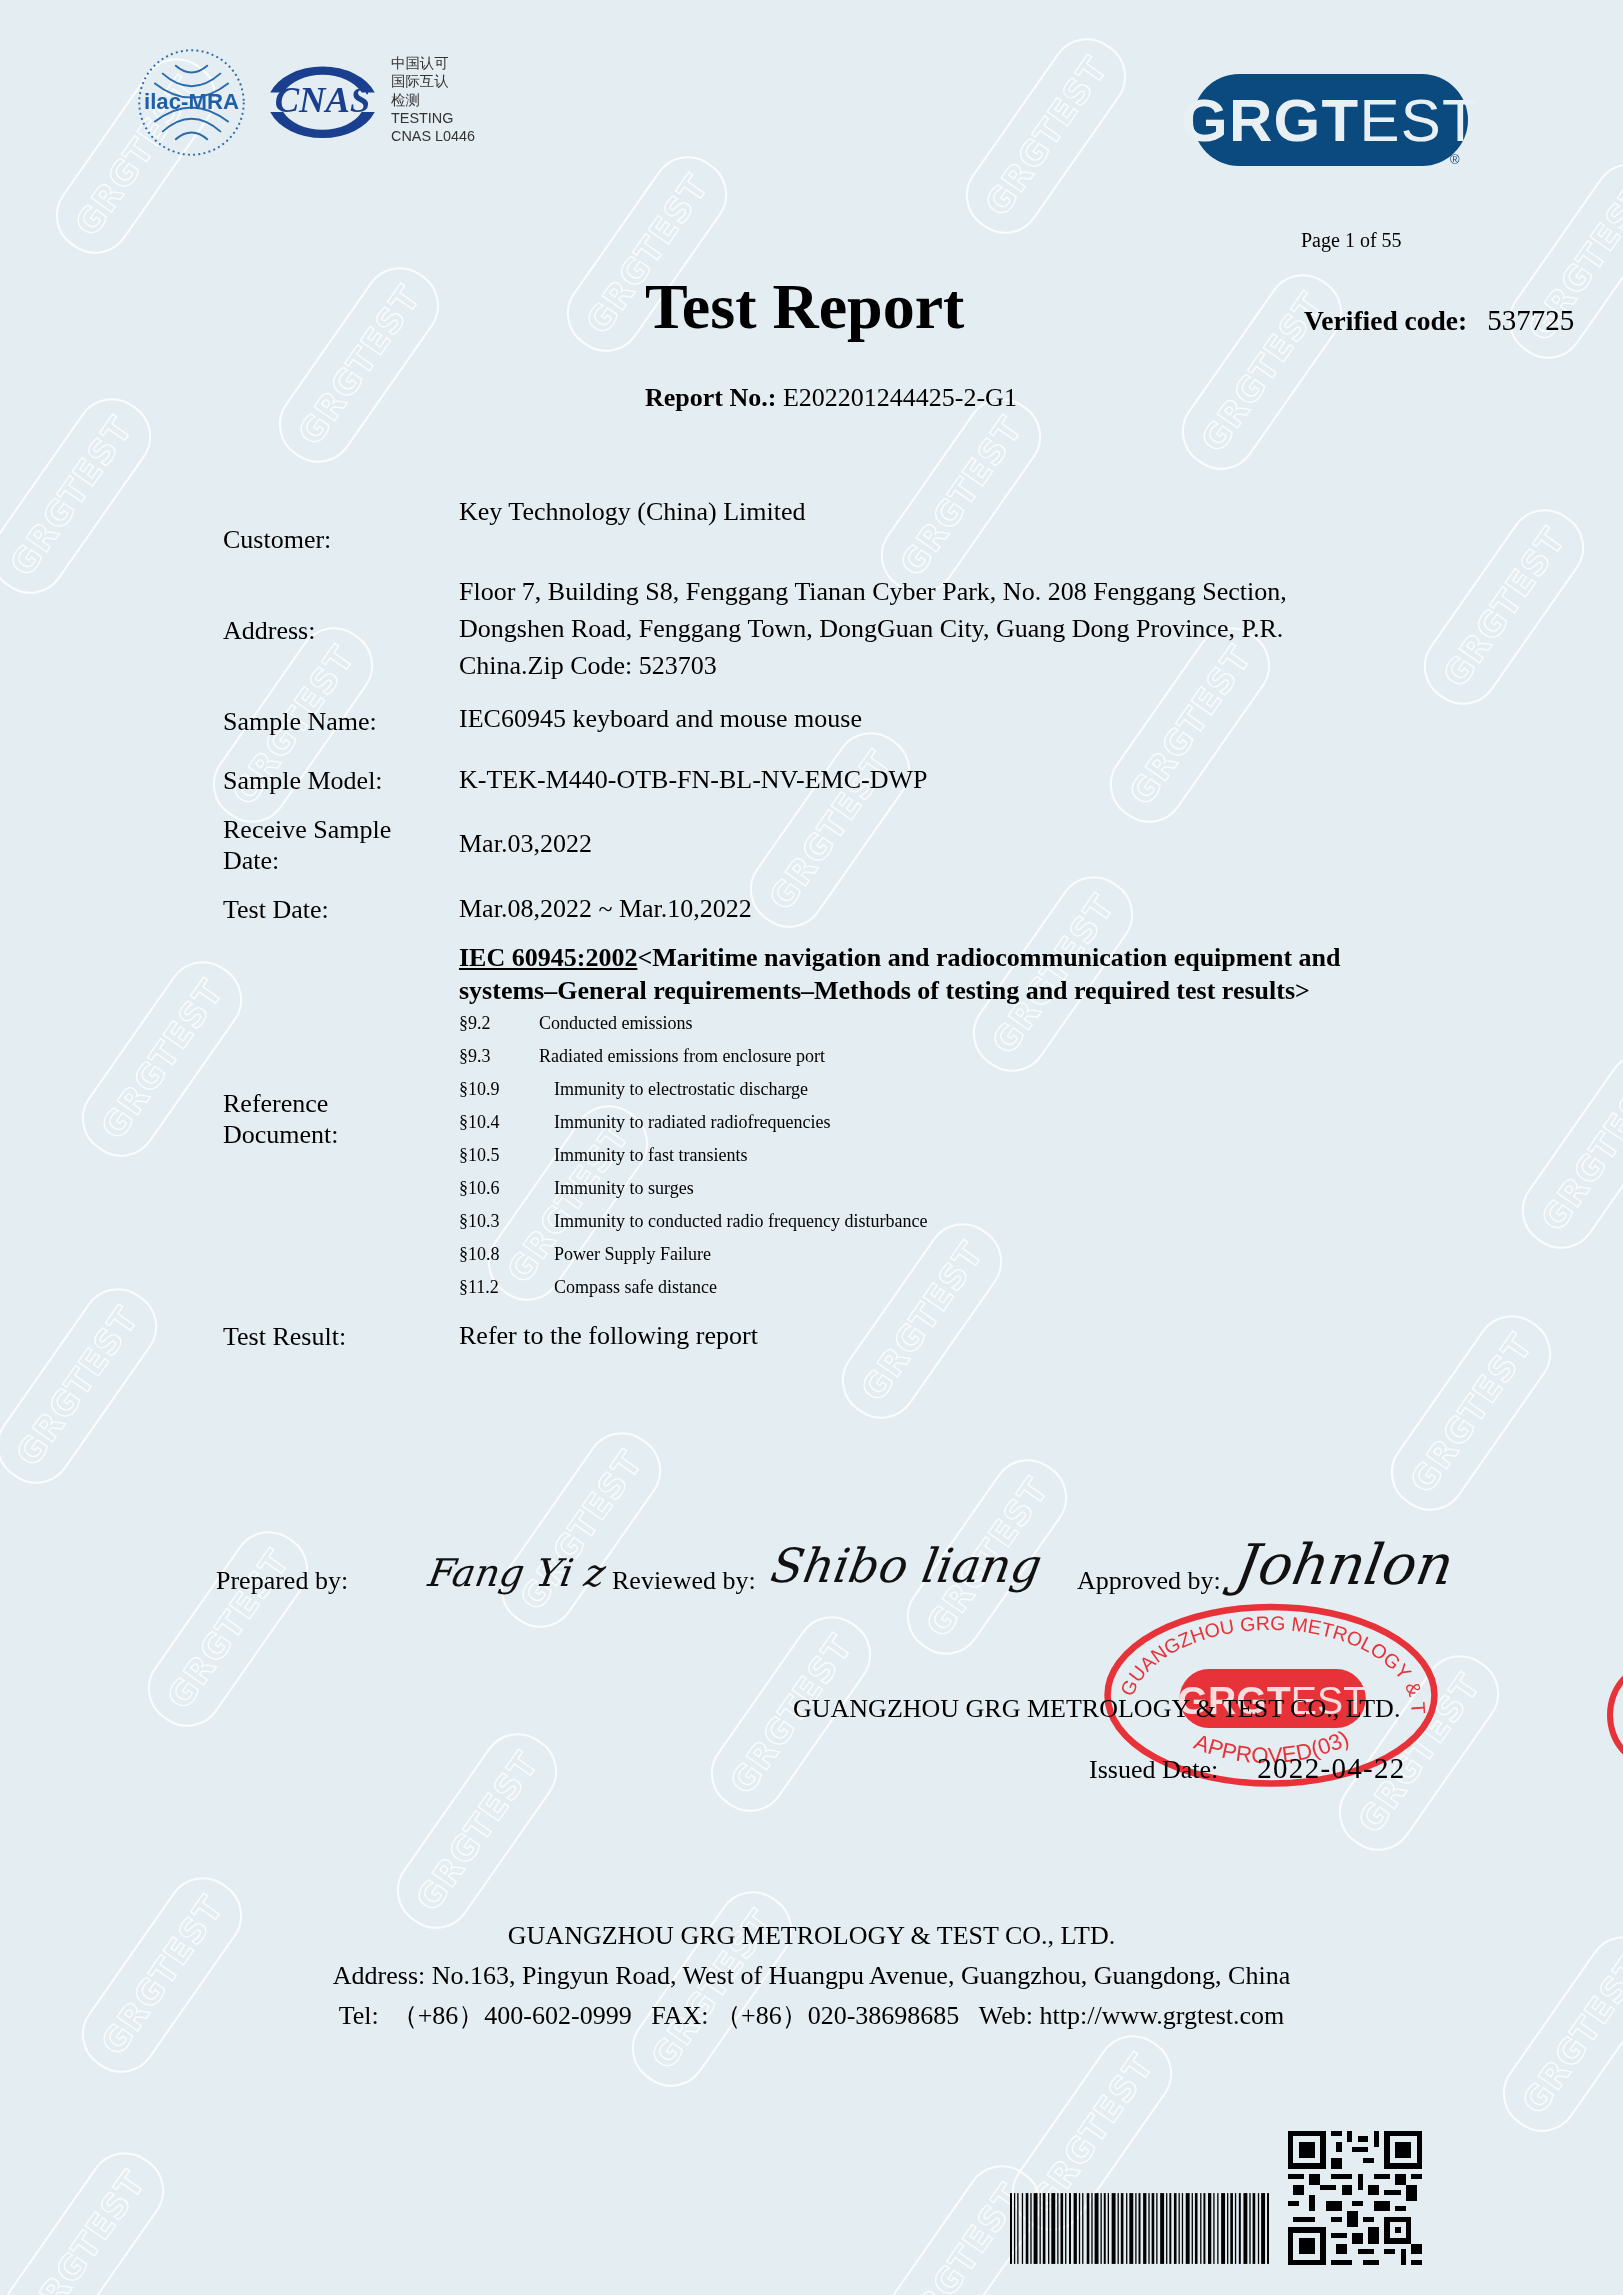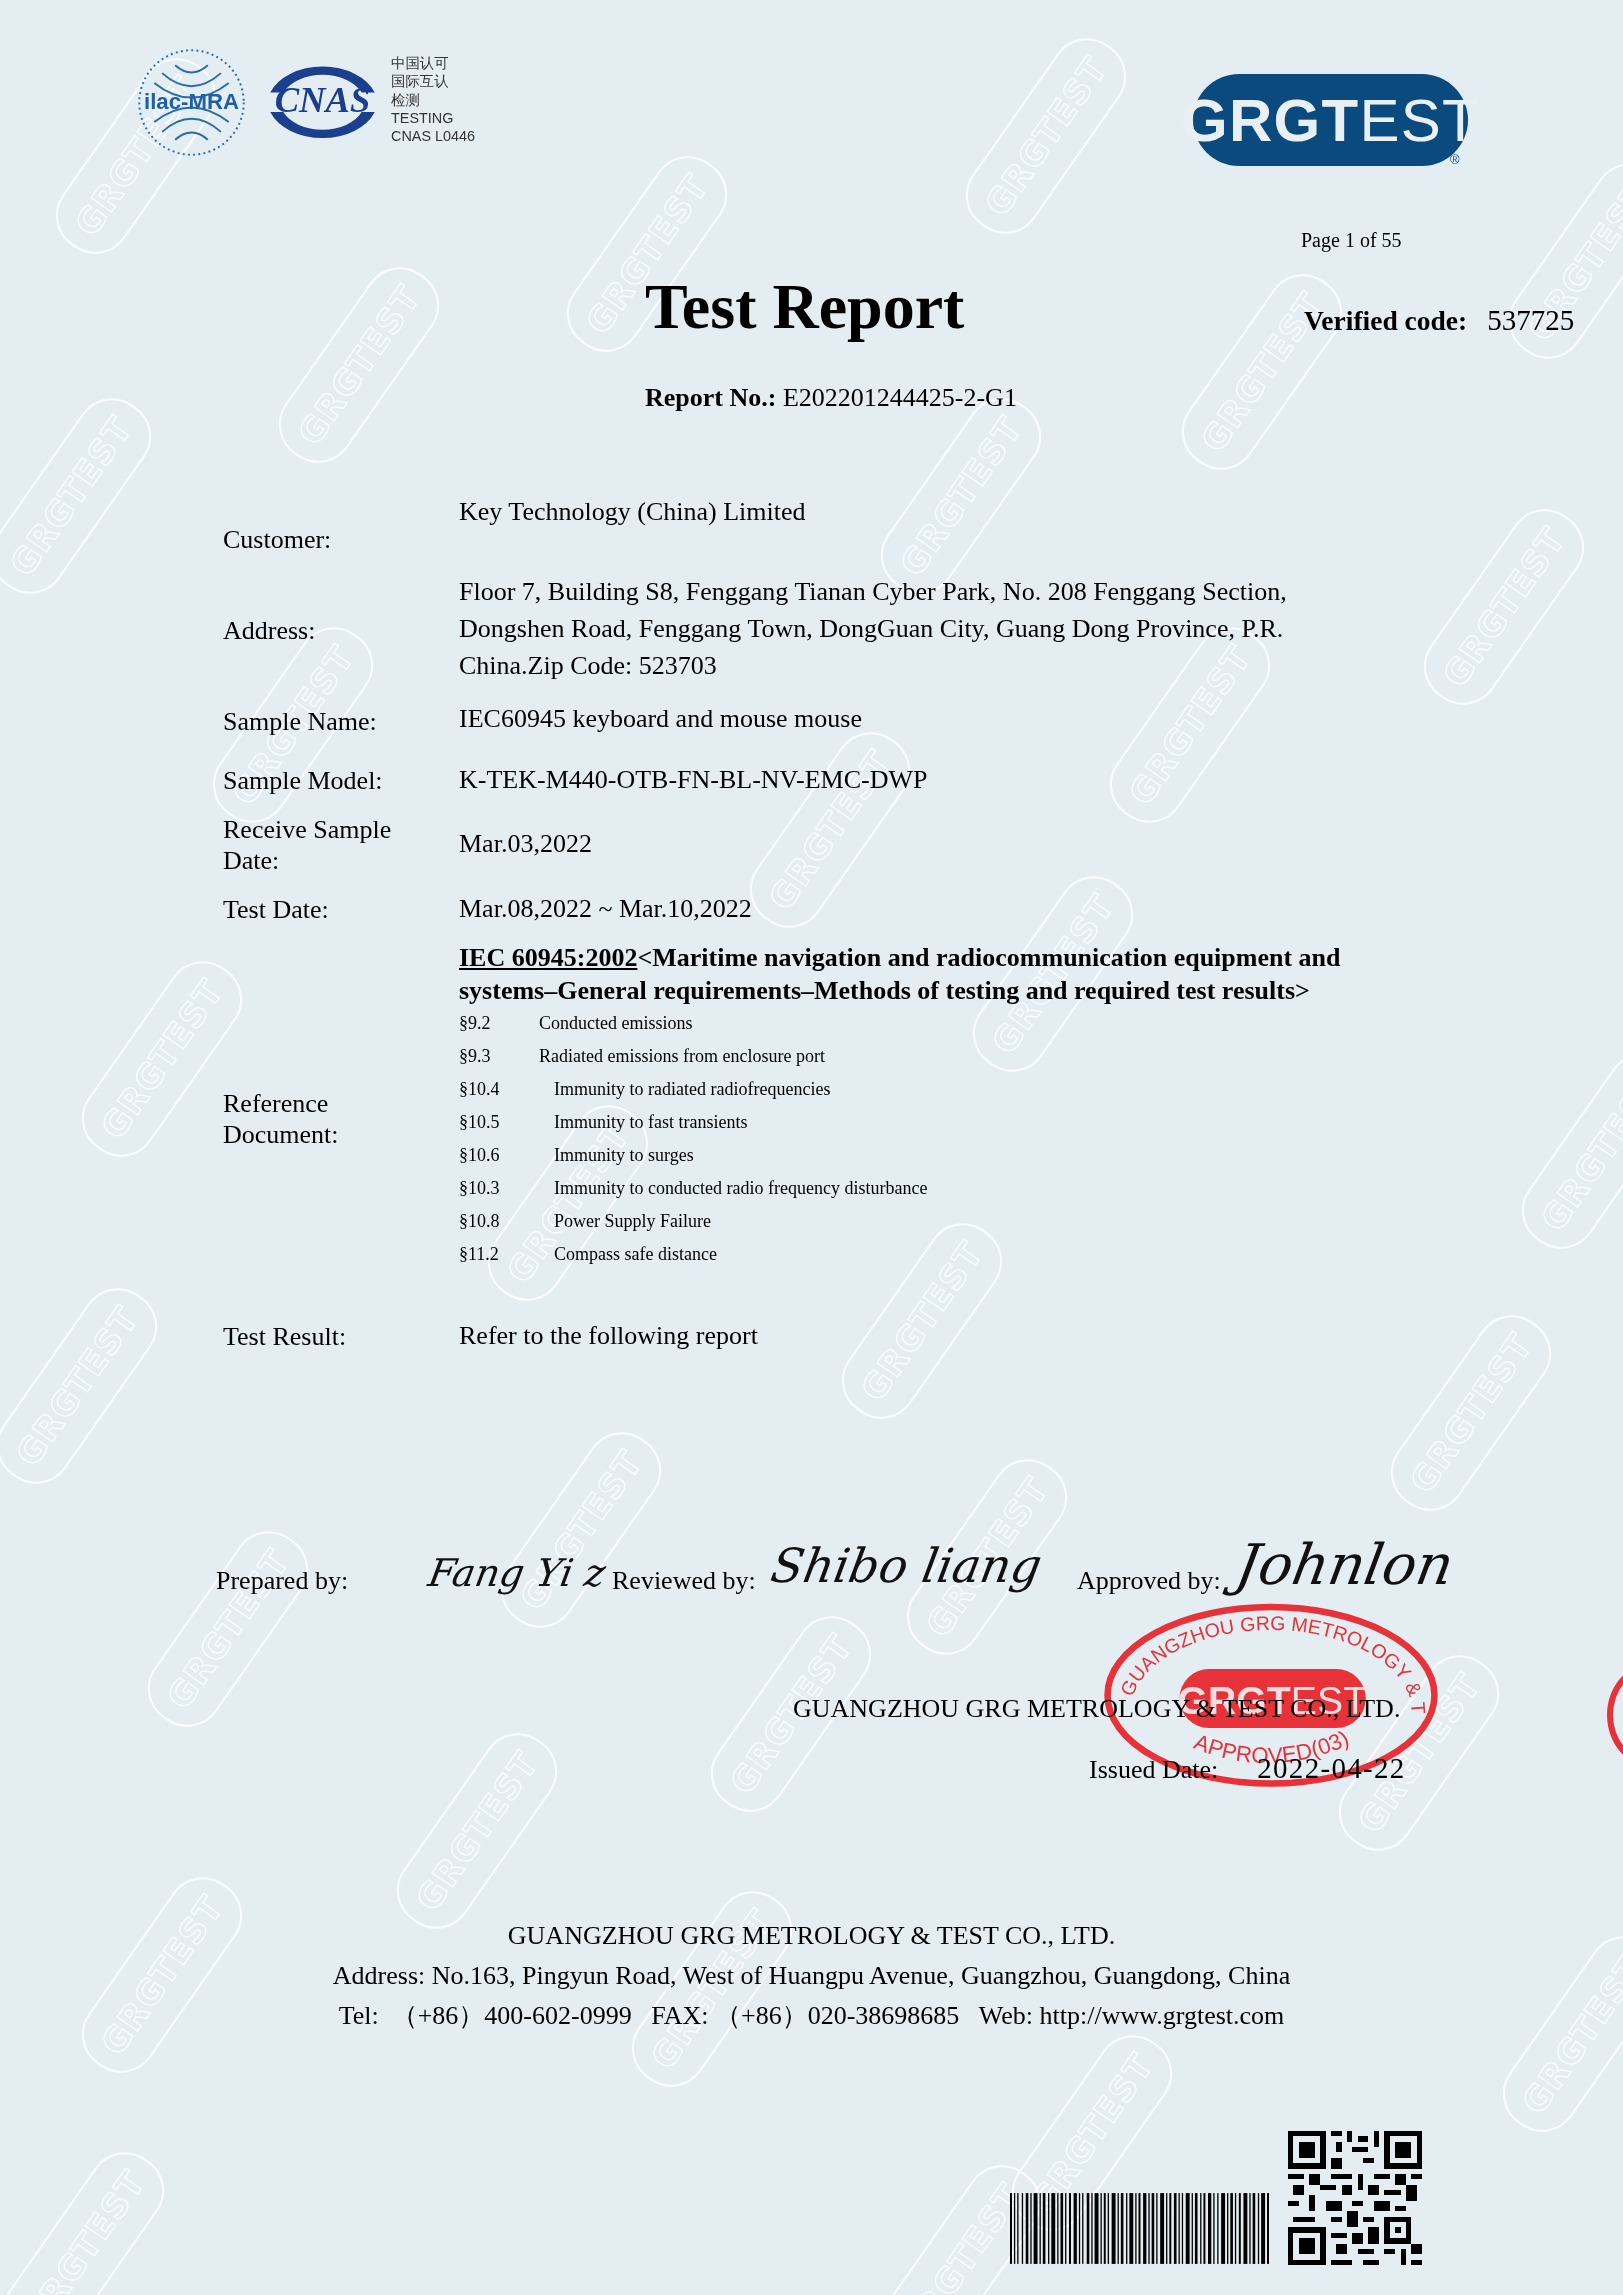--- a/index.html
+++ b/index.html
@@ -232,20 +232,21 @@
   <div>Reference</div>
   <div>Document:</div>
 </div>
 <div class="value" style="top:941px">
   <div class="ref-title">
     <u>IEC 60945:2002</u><span>&lt;Maritime navigation and radiocommunication equipment and</span><br>
     <span>systems–General requirements–Methods of testing and required test results&gt;</span>
   </div>
   <div class="ref-item"><span class="sec short">§9.2</span><span>Conducted emissions</span></div>
   <div class="ref-item"><span class="sec short">§9.3</span><span>Radiated emissions from enclosure port</span></div>
+  <div class="ref-item"><span class="sec">§10.9</span><span>Immunity to electrostatic discharge</span></div>
   <div class="ref-item"><span class="sec">§10.4</span><span>Immunity to radiated radiofrequencies</span></div>
   <div class="ref-item"><span class="sec">§10.5</span><span>Immunity to fast transients</span></div>
   <div class="ref-item"><span class="sec">§10.6</span><span>Immunity to surges</span></div>
   <div class="ref-item"><span class="sec">§10.3</span><span>Immunity to conducted radio frequency disturbance</span></div>
   <div class="ref-item"><span class="sec">§10.8</span><span>Power Supply Failure</span></div>
   <div class="ref-item"><span class="sec">§11.2</span><span>Compass safe distance</span></div>
 </div>
 
 <div class="label" style="top:1321px">Test Result:</div>
 <div class="value" style="top:1317px">Refer to the following report</div>

